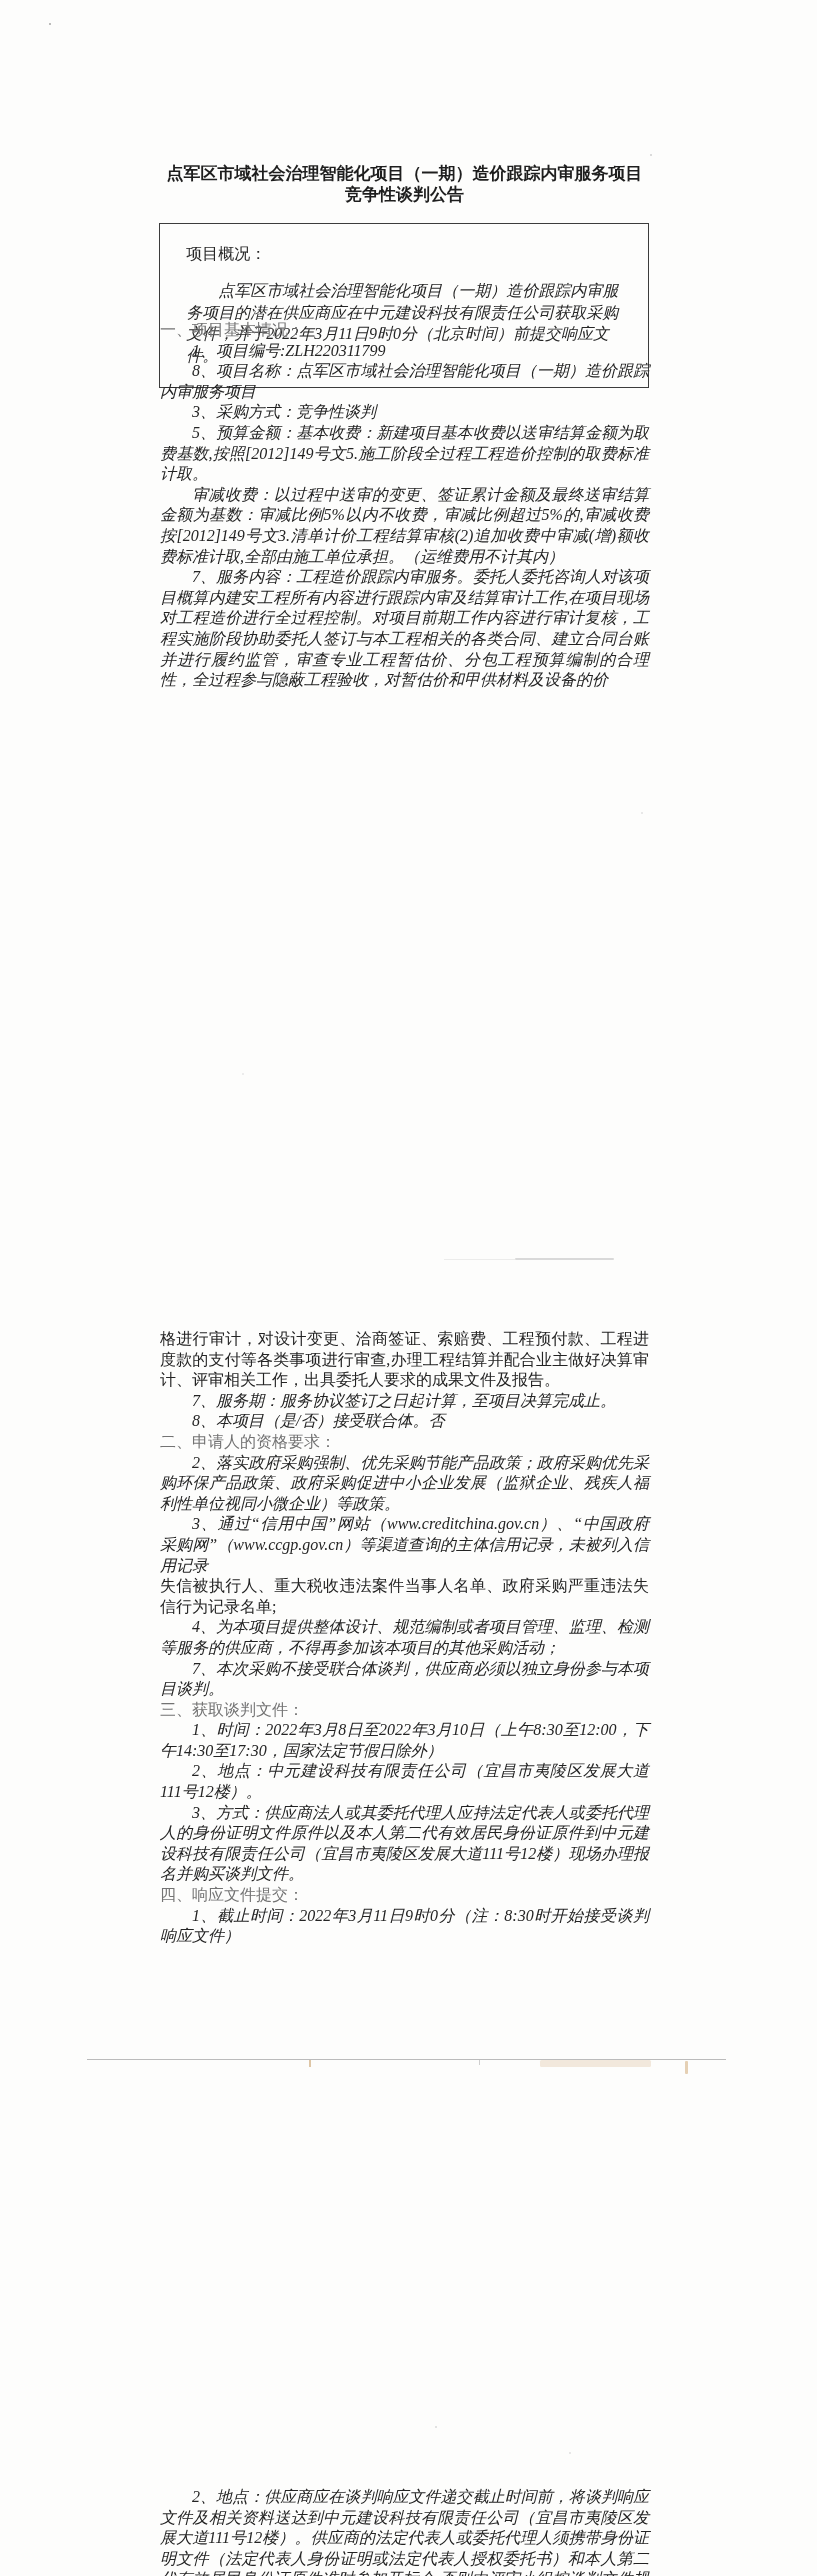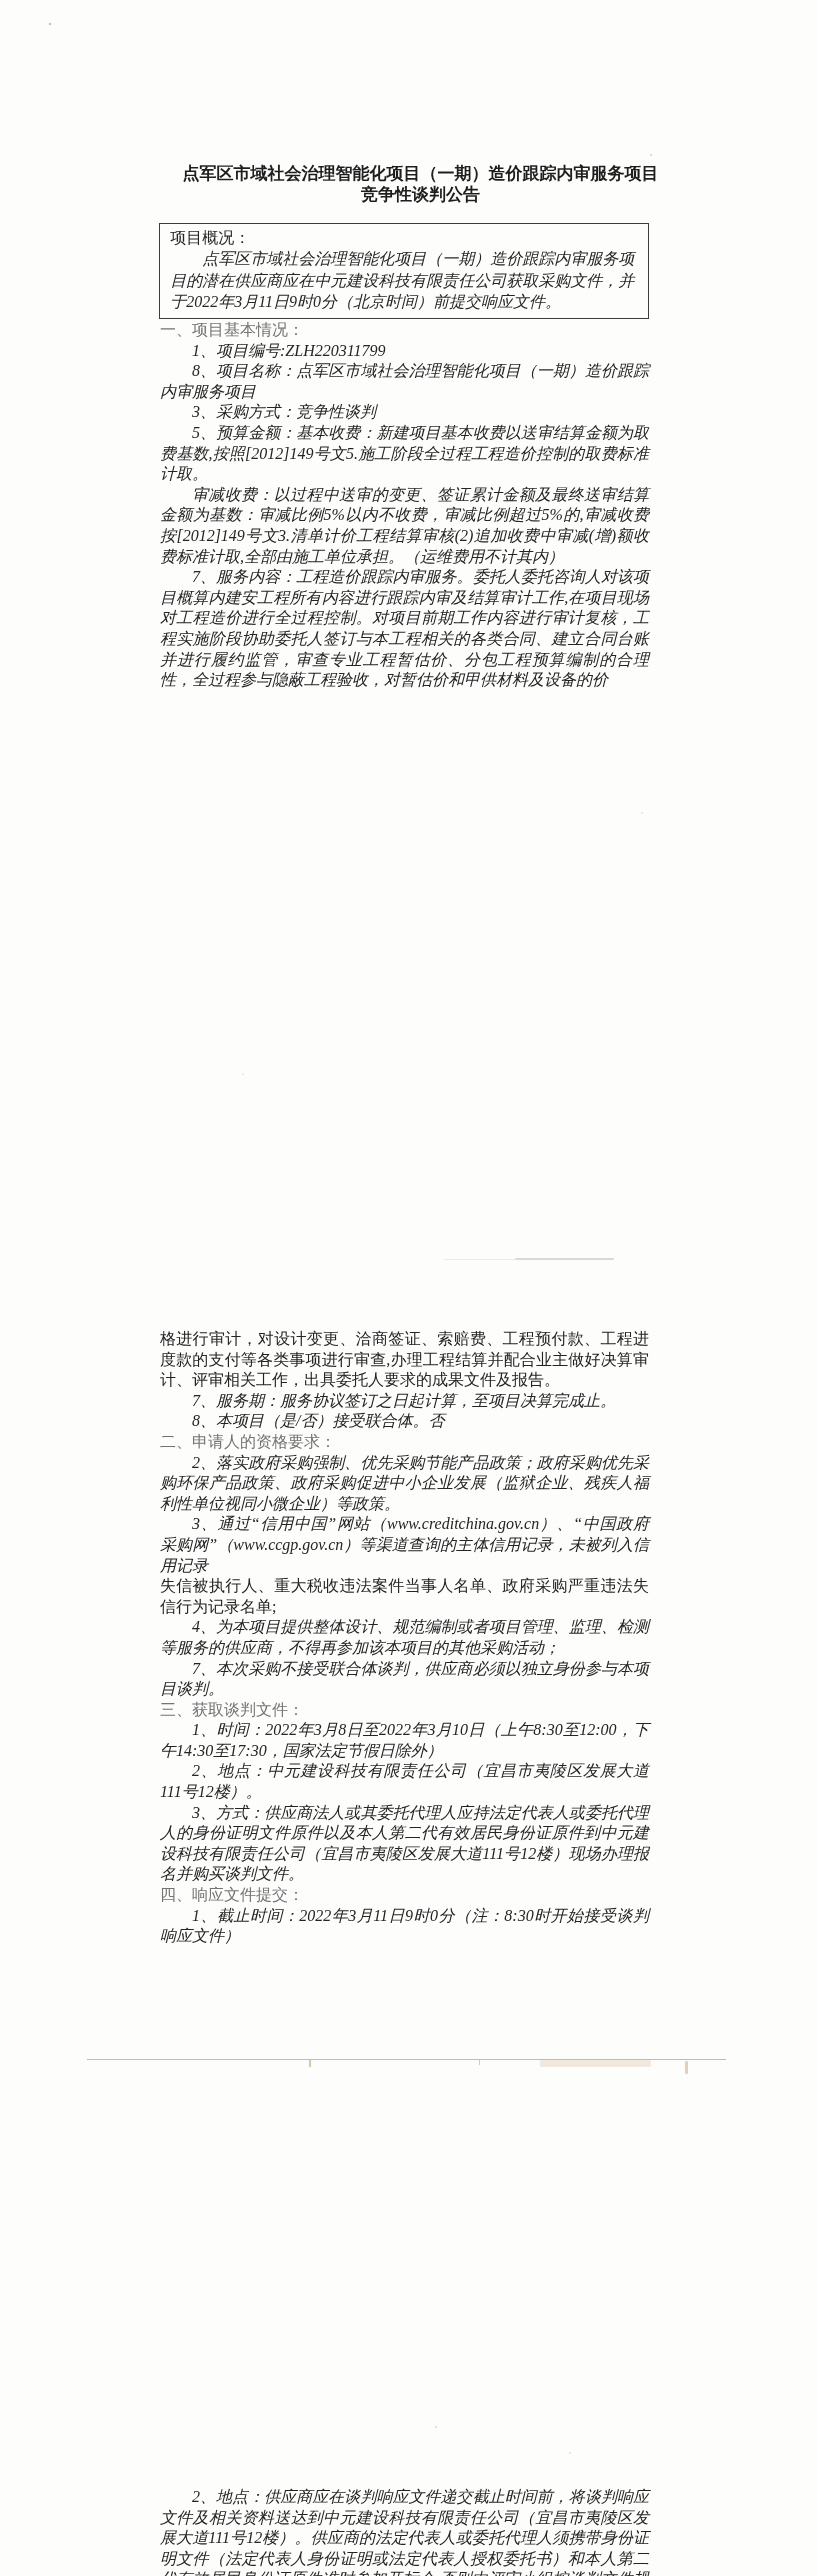--- a/index.html
+++ b/index.html
@@ -5,29 +5,29 @@
   html,body{margin:0;padding:0;}
   body{
     width:818px;height:3470px;
     background:#fdfdfc;
     font-family:"Liberation Serif","DejaVu Serif",serif;
     color:#262626;
   }
   .canvas{position:relative;width:818px;height:3470px;overflow:hidden;background:#fdfdfc;}
 
   
-  .title{position:absolute;left:176px;top:164px;width:489px;margin:0;
+  .title{position:absolute;left:160px;top:164px;width:489px;margin:0;
     font-size:17px;font-weight:bold;text-align:center;line-height:20.6px;color:#1e1e1e;}
   .tl{display:block;}
 
   
   .overview-box{position:absolute;left:159px;top:223px;width:467px;
     border:1px solid #3c3c3c;padding:2.6px 10.3px 4.6px;background:transparent;
     font-size:16px;line-height:21.6px;}
-  .overview-box p{margin:0;}
+  .overview-box p{margin:16px;}
   .ov-label{text-indent:0;}
 
   
   .page{position:absolute;left:160px;width:489px;font-size:16px;line-height:20.6px;
     text-align:justify;color:#242424;}
   .page p{margin:0;}
   .para{text-indent:2em;font-style:italic;}
   .cont{text-indent:0;}
   .h{font-weight:400;text-indent:0;color:#737373;}
   .page1{top:320px;}

